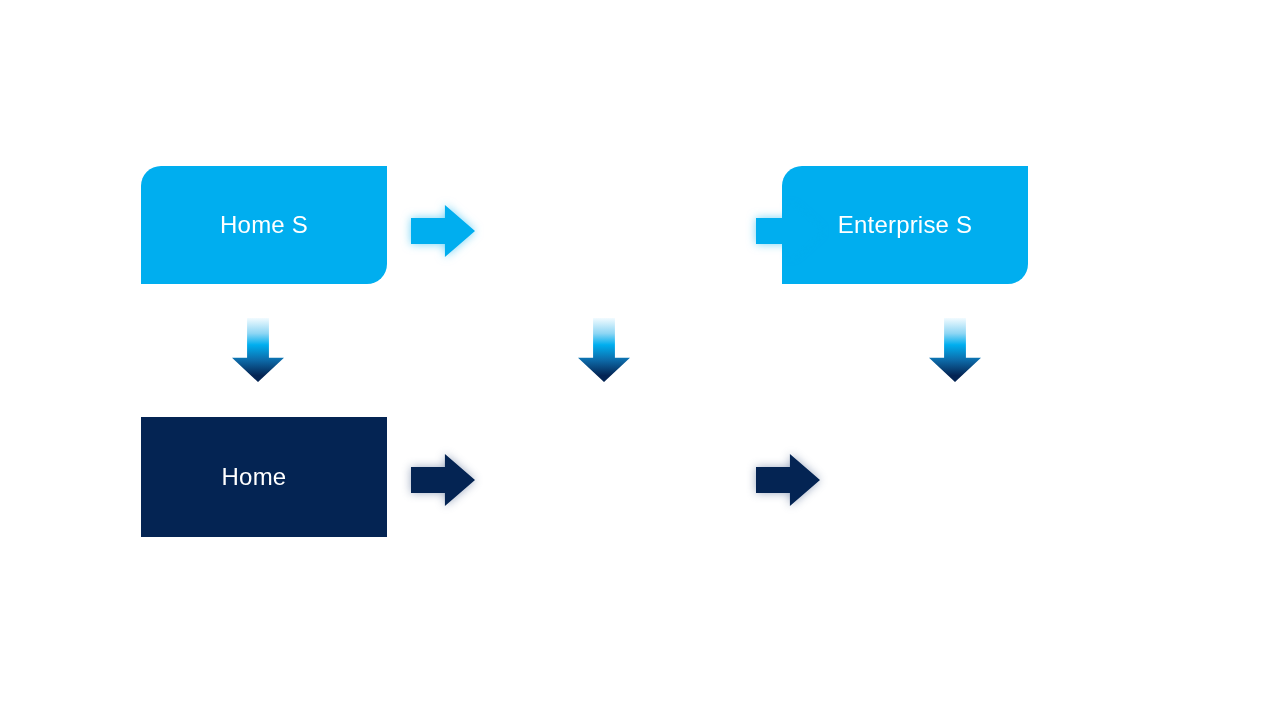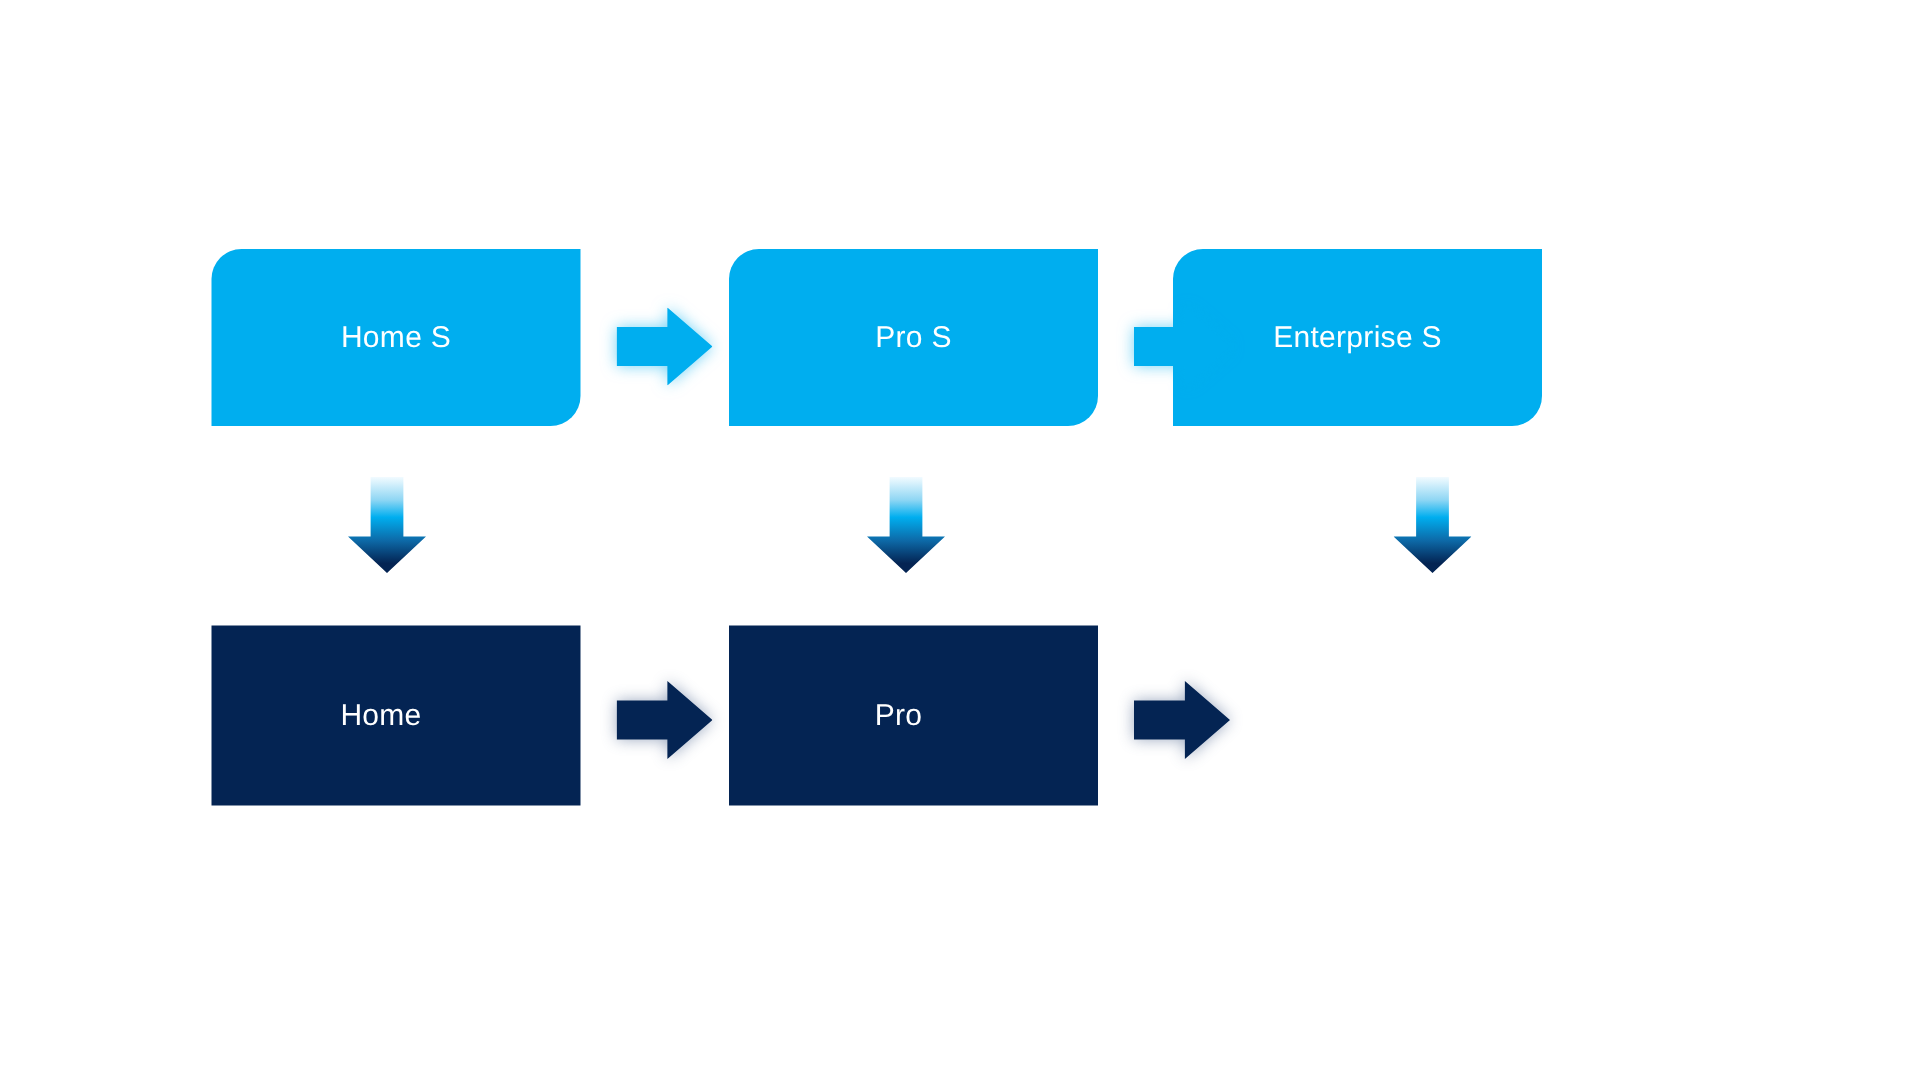--- a/index.html
+++ b/index.html
@@ -16,21 +16,21 @@
     background: var(--background, #ffffff);
     overflow: hidden;
   }
   .box {
     position: absolute;
     width: 246px;
     display: flex;
     align-items: center;
     justify-content: center;
     color: var(--label-text, #ffffff);
-    font-size: 20px;
+    font-size: 24px;
     letter-spacing: 0.2px;
   }
   .box.top {
     top: 166px;
     height: 118px;
     background: var(--light-blue, #00AEEF);
     border-radius: 20px 0 20px 0;
   }
   .box.bottom {
     top: 417px;
@@ -79,23 +79,20 @@
   }
 </style>
 </head>
 <body>
 
 <div class="stage">
 
   <div class="box top" style="left:141px">
     <span class="label">Home S</span>
   </div>
-  <div class="box top" style="left:486px">
-    <span class="label">Pro S</span>
-  </div>
   <div class="box top" style="left:782px">
     <span class="label">Enterprise S</span>
   </div>
 
   <div class="arrow-wrap glow-light" style="left:411px;top:205px">
     <div class="arrow-right fill-light"></div>
   </div>
   <div class="arrow-wrap glow-light" style="left:756px;top:205px">
     <div class="arrow-right fill-light"></div>
   </div>
@@ -106,23 +103,20 @@
   <div class="down-wrap" style="left:578px">
     <div class="arrow-down"></div>
   </div>
   <div class="down-wrap" style="left:929px">
     <div class="arrow-down"></div>
   </div>
 
   <div class="box bottom" style="left:141px">
     <span class="label">Home</span>
   </div>
-  <div class="box bottom" style="left:486px">
-    <span class="label">Pro</span>
-  </div>
 
   <div class="arrow-wrap glow-dark" style="left:411px;top:454px">
     <div class="arrow-right fill-dark"></div>
   </div>
   <div class="arrow-wrap glow-dark" style="left:756px;top:454px">
     <div class="arrow-right fill-dark"></div>
   </div>
 
 </div>
 

